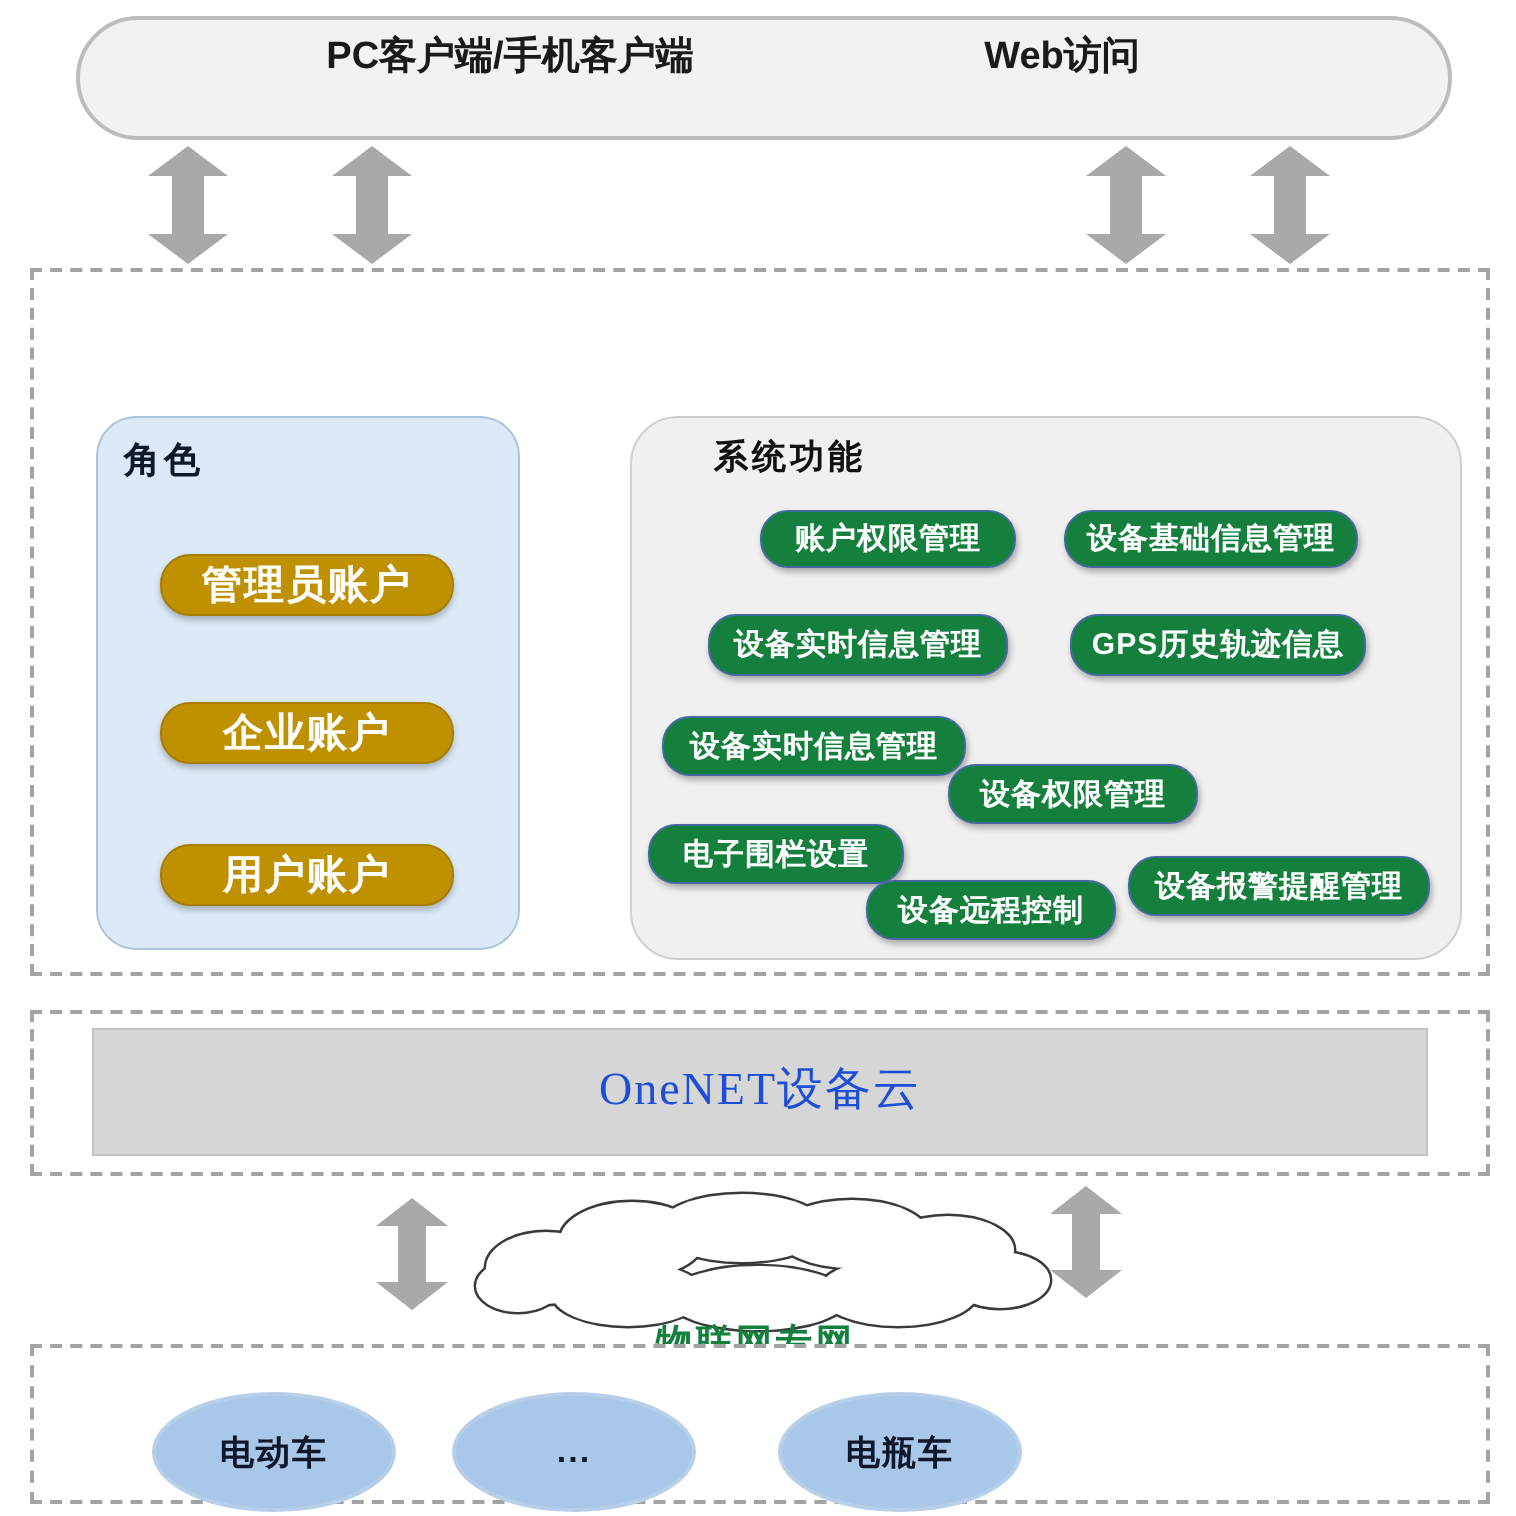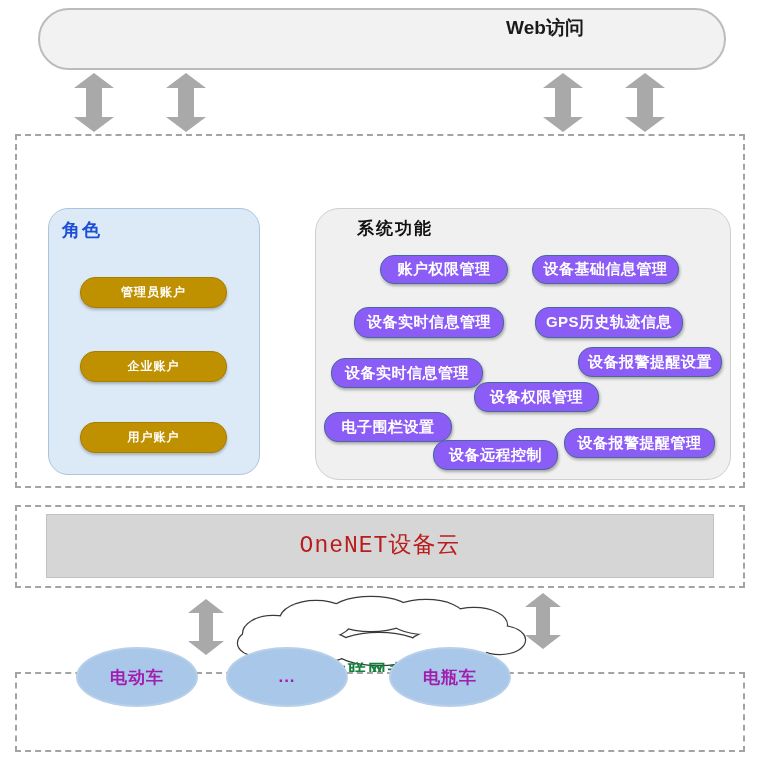--- a/index.html
+++ b/index.html
@@ -9,21 +9,21 @@
   }
   .abs{position:absolute;}
 
   
   .capsule{
     left:38px;top:8px;width:688px;height:62px;border-radius:32px;
     background:#f2f2f2;border:2px solid #bcbcbc;box-sizing:border-box;
   }
   .capsule-text{font-weight:bold;font-size:19px;color:#1a1a1a;top:28px;transform:translate(-50%,-50%);white-space:nowrap;}
   .cap-t1{left:255px;}
-  .cap-t2{left:545px;text-align:center;}
+  .cap-t2{left:531px;text-align:center;}
 
   
   .darrow{width:40px;height:59px;}
   .darrow svg{display:block;width:100%;height:100%;}
   .a1{left:74px;top:73px;}
   .a2{left:166px;top:73px;}
   .a3{left:543px;top:73px;}
   .a4{left:625px;top:73px;}
   .mid-arrow{width:36px;height:56px;}
   .a5{left:188px;top:599px;}
@@ -35,76 +35,77 @@
   .panel-cloud{left:15px;top:505px;width:730px;height:83px;}
   .panel-devices{left:15px;top:672px;width:730px;height:80px;}
 
   .platform-title{left:70px;top:155px;color:#c00000;font-weight:bold;font-size:19px;letter-spacing:1px;}
 
   
   .roles-box{
     left:48px;top:208px;width:212px;height:267px;border-radius:20px;
     background:#dceaf8;border:1px solid #aec4da;box-sizing:border-box;
   }
-  .roles-title{left:62px;top:218px;font-size:18px;font-weight:600;color:#1d4ed8;letter-spacing:2px;text-align:center;}
+  .roles-title{left:62px;top:218px;font-size:18px;font-weight:600;color:#0f172a;letter-spacing:2px;text-align:center;}
   .gold-btn{
     left:80px;width:147px;height:31px;border-radius:15px;background:#bf9000;
-    border:1px solid #a87e00;box-sizing:border-box;color:#fff;font-weight:bold;font-size:12px;
+    border:1px solid #a87e00;box-sizing:border-box;color:#fff;font-weight:bold;font-size:20px;
     display:flex;align-items:center;justify-content:center;letter-spacing:1px;
     box-shadow:0 2px 3px rgba(0,0,0,0.25);
   }
   .g1{top:277px;} .g2{top:351px;} .g3{top:422px;}
 
   
   .func-box{
     left:315px;top:208px;width:416px;height:272px;border-radius:24px;
     background:#f0f0f0;border:1px solid #cfcfcf;box-sizing:border-box;
   }
   .func-title{left:357px;top:217px;font-size:17px;font-weight:600;color:#111;letter-spacing:2px;}
   .pill{
-    background:#8b5cf6;border:1px solid #46699f;border-radius:14px;box-sizing:border-box;
+    background:#15803d;border:1px solid #46699f;border-radius:14px;box-sizing:border-box;
     color:#ffffff;font-weight:bold;font-size:15px;display:flex;align-items:center;justify-content:center;
     white-space:nowrap;box-shadow:1px 2px 3px rgba(0,0,0,0.3);letter-spacing:0.5px;
   }
   .p1{left:380px;top:255px;width:128px;height:29px;}
   .p2{left:532px;top:255px;width:147px;height:29px;}
   .p3{left:354px;top:307px;width:150px;height:31px;}
   .p4{left:535px;top:307px;width:148px;height:31px;}
   .p5{left:578px;top:347px;width:144px;height:30px;}
   .p6{left:331px;top:358px;width:152px;height:30px;}
   .p7{left:474px;top:382px;width:125px;height:30px;}
   .p8{left:324px;top:412px;width:128px;height:30px;}
   .p9{left:564px;top:428px;width:151px;height:30px;}
   .p10{left:433px;top:440px;width:125px;height:30px;}
 
   
   .onenet-bar{
     left:46px;top:514px;width:668px;height:64px;background:#d6d6d6;border:1px solid #c2c2c2;
     box-sizing:border-box;display:flex;align-items:flex-start;justify-content:center;
   }
-  .onenet-text{font-family:Liberation Mono, monospace;font-size:23px;color:#b91c1c;margin-top:14px;letter-spacing:1px;}
+  .onenet-text{font-family:Liberation Serif, serif;font-size:23px;color:#1d4ed8;margin-top:14px;letter-spacing:1px;}
 
   
   .cloud-wrap{left:228px;top:594px;width:302px;height:74px;}
   .cloud-label{left:378px;top:630px;transform:translate(-50%,-50%);font-weight:bold;font-size:18px;color:#15803d;letter-spacing:2px;margin-top:41px;}
 
   
   .dev{
     width:122px;height:60px;border-radius:50%;background:#a9c7e8;border:2px solid #b7cfe9;
     box-sizing:border-box;display:flex;align-items:center;justify-content:center;
-    font-weight:bold;font-size:17px;color:#a21caf;top:647px;letter-spacing:1px;
+    font-weight:bold;font-size:17px;color:#0f172a;top:696px;letter-spacing:1px;
   }
   .d1{left:76px;} .d2{left:226px;} .d3{left:389px;} .d4{left:556px;}
 </style>
 </head>
 <body>
 
 <div id="stage">
 
   <div class="abs capsule"></div>
+  <div class="abs capsule-text cap-t1">PC客户端/手机客户端</div>
   <div class="abs capsule-text cap-t2">Web访问</div>
 
   <div class="abs darrow a1">
     <svg viewBox="0 0 40 59">
         <polygon points="20,0 40,15 28,15 28,44 40,44 20,59 0,44 12,44 12,15 0,15" fill="#a9a9a9"></polygon>
       </svg>
   </div>
   <div class="abs darrow a2">
     <svg viewBox="0 0 40 59">
         <polygon points="20,0 40,15 28,15 28,44 40,44 20,59 0,44 12,44 12,15 0,15" fill="#a9a9a9"></polygon>
@@ -128,21 +129,20 @@
   <div class="abs gold-btn g1">管理员账户</div>
   <div class="abs gold-btn g2">企业账户</div>
   <div class="abs gold-btn g3">用户账户</div>
 
   <div class="abs func-box"></div>
   <div class="abs func-title">系统功能</div>
   <div class="abs pill p1">账户权限管理</div>
   <div class="abs pill p2">设备基础信息管理</div>
   <div class="abs pill p3">设备实时信息管理</div>
   <div class="abs pill p4">GPS历史轨迹信息</div>
-  <div class="abs pill p5">设备报警提醒设置</div>
   <div class="abs pill p6">设备实时信息管理</div>
   <div class="abs pill p7">设备权限管理</div>
   <div class="abs pill p8">电子围栏设置</div>
   <div class="abs pill p9">设备报警提醒管理</div>
   <div class="abs pill p10">设备远程控制</div>
 
   <div class="abs dashed panel-cloud"></div>
   <div class="abs onenet-bar">
     <span class="onenet-text">OneNET设备云</span>
   </div>

